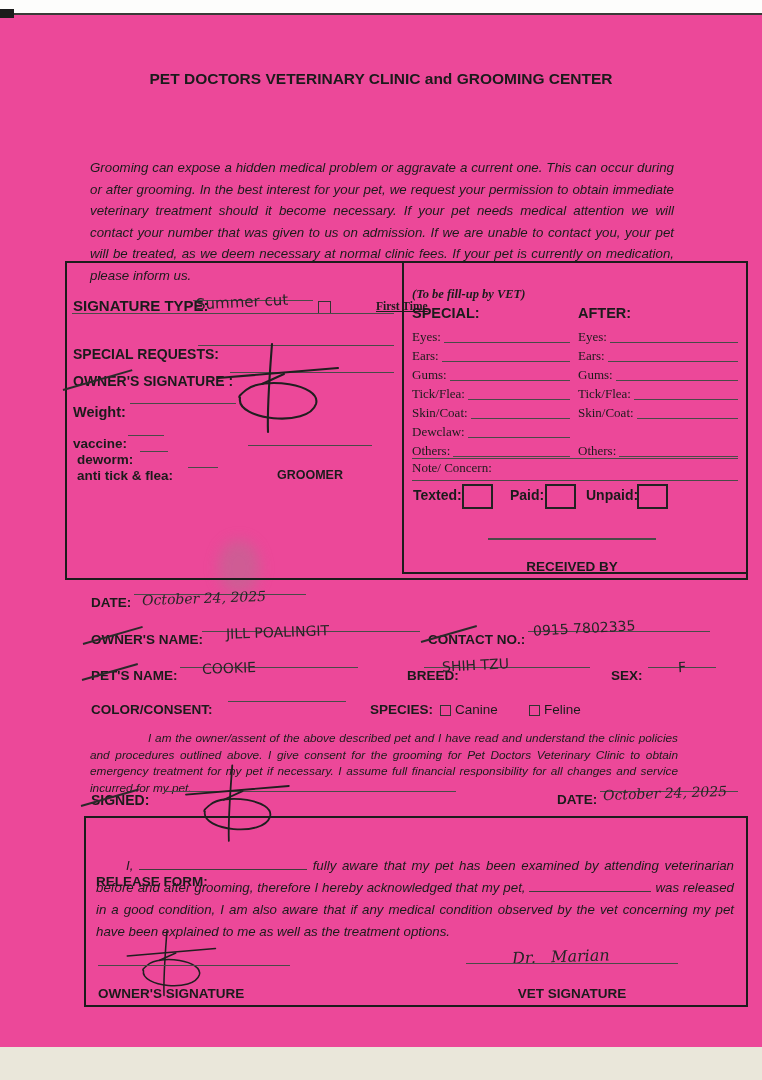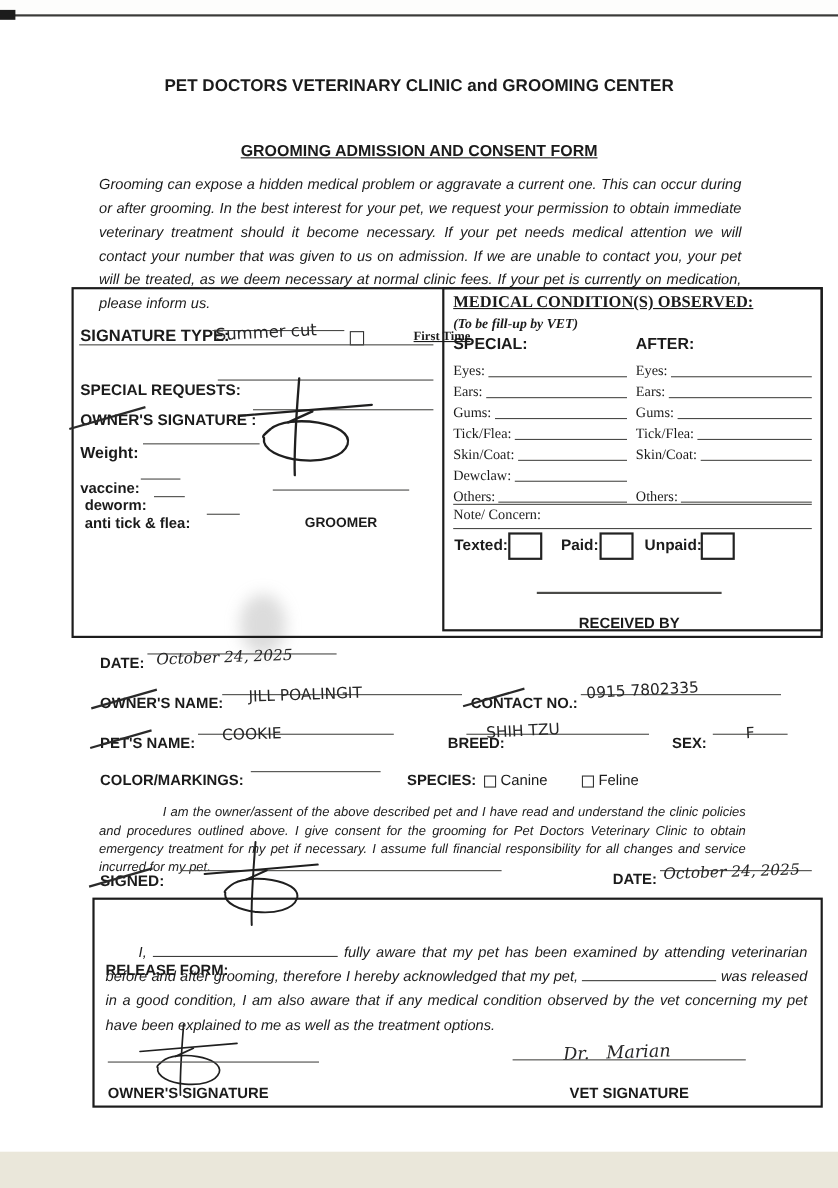--- a/index.html
+++ b/index.html
@@ -1,16 +1,16 @@
 <!DOCTYPE html>
 <html><head>
 <meta charset="utf-8">
 <style>
   html,body{margin:0;padding:0;background:#d9d9d6;}
-  #page{position:relative;width:762px;height:1080px;background:#ffffff;overflow:hidden;
+  #page{position:relative;width:762px;height:1080px;background:#ec4899;overflow:hidden;
         font-family:"Liberation Sans",sans-serif;color:#1b1b1b;}
   
   .scan-top{position:absolute;left:0;top:0;width:762px;height:13px;background:#fdfdfc;}
   .scan-topline{position:absolute;left:0;top:13px;width:762px;height:2px;background:#3a3a38;}
   .scan-topwedge{position:absolute;left:0;top:9px;width:14px;height:9px;background:#1c1c1c;}
   .scan-bottom{position:absolute;left:0;top:1047px;width:762px;height:33px;background:#eae7da;}
   .smudge{position:absolute;left:218px;top:540px;width:42px;height:55px;border-radius:50%;
           background:rgba(140,140,138,.30);filter:blur(7px);}
   .abs{position:absolute;}
   .b{font-weight:bold;}
@@ -37,21 +37,20 @@
 <body>
 
 <div id="page">
 
   <div class="scan-top"></div>
   <div class="scan-topline"></div>
   <div class="scan-topwedge"></div>
   <div class="smudge"></div>
 
   <div class="abs center b" style="top:70px;font-size:15.5px;">PET DOCTORS VETERINARY CLINIC and GROOMING CENTER</div>
-  <div class="abs center b u" style="top:130px;font-size:14.5px;">GROOMING ADMISSION AND CONSENT FORM</div>
   <div class="abs para" style="left:90px;top:157px;width:584px;">Grooming can expose a hidden medical problem or aggravate a current one. This can occur during or after grooming. In the best interest for your pet, we request your permission to obtain immediate veterinary treatment should it become necessary. If your pet needs medical attention we will contact your number that was given to us on admission. If we are unable to contact you, your pet will be treated, as we deem necessary at normal clinic fees. If your pet is currently on medication, please inform us.</div>
 
   <div class="box" style="left:65px;top:261px;width:679px;height:315px;"></div>
 
   <div class="abs b" style="left:73px;top:297px;font-size:15px;">SIGNATURE TYPE:</div>
   <div class="line" style="left:193px;top:300px;width:120px;"></div>
   <div class="abs hand" style="left:196px;top:293px;font-size:15px;transform:rotate(-3deg);">Summer cut</div>
   <span class="chk abs" style="left:318px;top:301px;"></span>
   <div class="abs b u serif" style="left:332px;top:300px;font-size:11.5px;padding-left:44px;">First Time</div>
   <div class="line" style="left:72px;top:313px;width:322px;"></div>
@@ -76,21 +75,20 @@
   <div class="line" style="left:128px;top:435px;width:36px;"></div>
   <div class="abs b" style="left:77px;top:452px;font-size:13.5px;">deworm:</div>
   <div class="line" style="left:140px;top:451px;width:28px;"></div>
   <div class="abs b" style="left:77px;top:468px;font-size:13.5px;">anti tick &amp; flea:</div>
   <div class="line" style="left:188px;top:467px;width:30px;"></div>
 
   <div class="line" style="left:248px;top:445px;width:124px;"></div>
   <div class="abs b" style="left:248px;top:468px;width:124px;text-align:center;font-size:12.5px;">GROOMER</div>
 
   <div class="box" style="left:402px;top:261px;width:342px;height:309px;"></div>
-  <div class="abs b u serif" style="left:412px;top:267px;font-size:15px;">MEDICAL CONDITION(S) OBSERVED:</div>
   <div class="abs b serif" style="left:412px;top:287px;font-size:12.5px;font-style:italic;">(To be fill-up by VET)</div>
   <div class="abs b" style="left:412px;top:305px;font-size:14.5px;">SPECIAL:</div>
   <div class="abs b" style="left:578px;top:305px;font-size:14.5px;">AFTER:</div>
 
   <div class="abs" style="left:412px;top:326px;width:158px;">
     <div class="mrow">
         <span class="lbl">Eyes:</span>
         <span class="fill"></span>
       </div>
     <div class="mrow">
@@ -180,21 +178,21 @@
   <div class="slash" style="left:82px;top:679px;width:58px;"></div>
   <div class="line" style="left:180px;top:667px;width:178px;"></div>
   <div class="abs hand" style="left:202px;top:660px;font-size:14px;transform:rotate(-2deg);">COOKIE</div>
   <div class="abs b" style="left:366px;top:668px;font-size:13.5px;padding-left:41px;">BREED:</div>
   <div class="line" style="left:424px;top:667px;width:166px;"></div>
   <div class="abs hand" style="left:442px;top:657px;font-size:14px;transform:rotate(-3deg);">SHIH TZU</div>
   <div class="abs b" style="left:611px;top:668px;font-size:13.5px;text-align:center;">SEX:</div>
   <div class="line" style="left:648px;top:667px;width:68px;"></div>
   <div class="abs hand" style="left:678px;top:659px;font-size:14px;transform:rotate(-3deg);">F</div>
 
-  <div class="abs b" style="left:91px;top:702px;font-size:13.5px;">COLOR/MARKINGS:</div>
+  <div class="abs b" style="left:91px;top:702px;font-size:13.5px;">COLOR/CONSENT:</div>
   <div class="line" style="left:228px;top:701px;width:118px;"></div>
   <div class="abs b" style="left:370px;top:702px;font-size:13.5px;">SPECIES:</div>
   <span class="chk abs" style="left:440px;top:705px;width:9px;height:9px;"></span>
   <div class="abs" style="left:455px;top:702px;font-size:13.5px;">Canine</div>
   <span class="chk abs" style="left:529px;top:705px;width:9px;height:9px;"></span>
   <div class="abs" style="left:544px;top:702px;font-size:13.5px;">Feline</div>
 
   <div class="abs para" style="left:90px;top:730px;width:588px;font-size:11.8px;line-height:16.6px;text-indent:58px;">I am the owner/assent of the above described pet and I have read and understand the clinic policies and procedures outlined above. I give consent for the grooming for Pet Doctors Veterinary Clinic to obtain emergency treatment for my pet if necessary. I assume full financial responsibility for all changes and service incurred for my pet.</div>
 
   <div class="abs b" style="left:91px;top:792px;font-size:14px;">SIGNED:</div>

